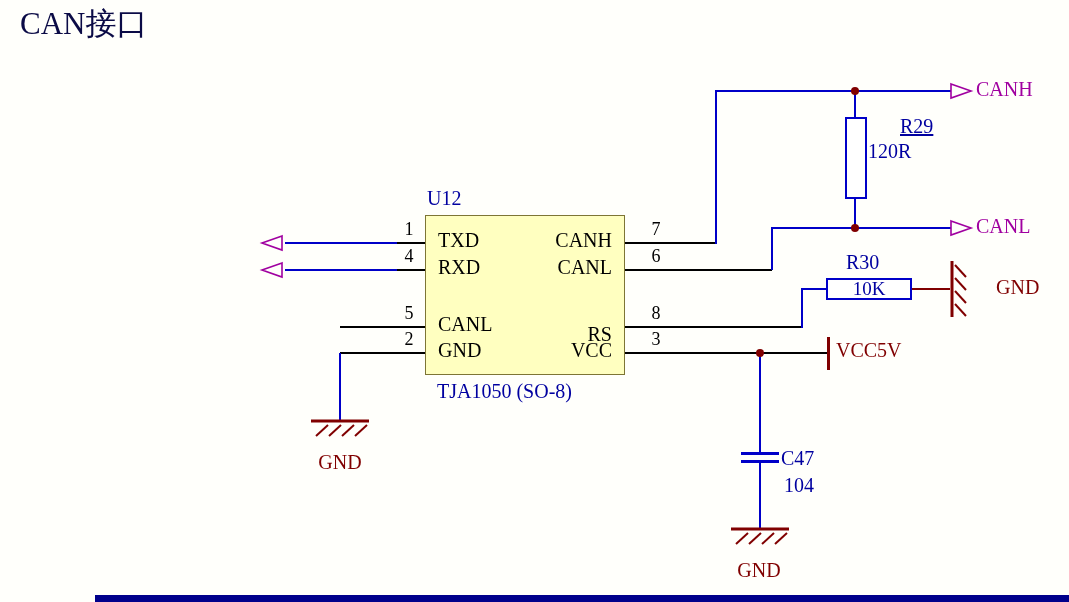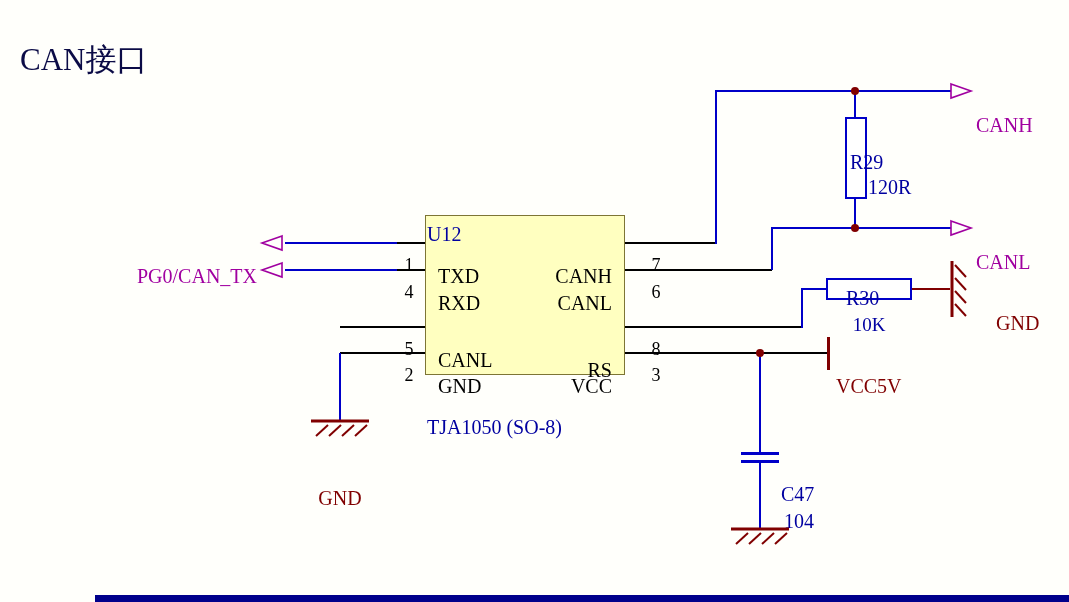--- a/index.html
+++ b/index.html
@@ -5,21 +5,21 @@
   html,body{margin:0;padding:0;background:#ffffff;}
   #canvas{
     position:relative;width:1069px;height:602px;background:#FFFFFB;
     overflow:hidden;font-family:"Liberation Serif", serif;
   }
   .wire-h{position:absolute;height:2px;}
   .wire-v{position:absolute;width:2px;}
   .blue{background:#0000C8;}
   .black{background:#000000;}
   .red{background:#800000;}
-  .lbl{position:absolute;line-height:1.05;white-space:nowrap;margin-top:36px;}
+  .lbl{position:absolute;line-height:1.05;white-space:nowrap;}
   .blue-t{color:#0000A0;}
   .purple-t{color:#A000A0;}
   .red-t{color:#800000;}
   .black-t{color:#000000;}
   .sz18{font-size:18px;}
   .sz19{font-size:19px;}
   .sz20{font-size:20px;}
   .ctr{text-align:center;}
   .rt{text-align:right;}
   #ic-body{
@@ -43,21 +43,21 @@
 </style>
 </head>
 <body>
 
 <div id="canvas">
 
   <div id="title" class="lbl">CAN接口</div>
 
   <div id="ic-body"></div>
   <div class="lbl blue-t sz20" style="left:427px;top:188px;">U12</div>
-  <div class="lbl blue-t sz20" style="left:427px;top:381px;text-align:right;">TJA1050 (SO-8)</div>
+  <div class="lbl blue-t sz20" style="left:437px;top:381px;text-align:right;">TJA1050 (SO-8)</div>
 
   <div class="lbl black-t sz20" style="left:438px;top:230px;">TXD</div>
   <div class="lbl black-t sz20" style="left:438px;top:257px;">RXD</div>
   <div class="lbl black-t sz20" style="left:438px;top:314px;">CANL</div>
   <div class="lbl black-t sz20" style="left:438px;top:340px;">GND</div>
   <div class="lbl black-t sz20 rt" style="left:520px;top:230px;width:92px;">CANH</div>
   <div class="lbl black-t sz20 rt" style="left:520px;top:257px;width:92px;">CANL</div>
   <div class="lbl black-t sz20 rt" style="left:520px;top:324px;width:92px;">RS</div>
   <div class="lbl black-t sz20 rt" style="left:520px;top:340px;width:92px;">VCC</div>
 
@@ -93,21 +93,21 @@
   <div class="wire-v blue" style="left:759px;top:353px;height:100px;"></div>
   <div class="wire-h blue" style="left:741px;top:452px;width:38px;height:3px;"></div>
   <div class="wire-h blue" style="left:741px;top:460px;width:38px;height:3px;"></div>
   <div class="wire-v blue" style="left:759px;top:463px;height:66px;"></div>
 
   <div class="wire-h red" style="left:912px;top:288px;width:38px;"></div>
   <div class="wire-v red" style="left:827px;top:337px;width:3px;height:33px;"></div>
   <div class="lbl red-t sz20" style="left:836px;top:340px;">VCC5V</div>
 
   <div class="res-v"></div>
-  <div class="lbl blue-t sz20" style="left:850px;top:116px;">R29</div>
+  <div class="lbl blue-t sz20" style="left:900px;top:116px;text-decoration:underline;">R29</div>
   <div class="lbl blue-t sz20" style="left:868px;top:141px;">120R</div>
 
   <div class="res-h"></div>
   <div class="lbl blue-t sz20" style="left:846px;top:252px;">R30</div>
   <div class="lbl blue-t sz19 ctr" style="left:826px;top:279px;width:86px;">10K</div>
 
   <div class="lbl blue-t sz20" style="left:781px;top:448px;">C47</div>
   <div class="lbl blue-t sz20" style="left:784px;top:475px;text-align:right;">104</div>
 
   <div class="dot" style="left:851px;top:87px;"></div>
@@ -120,21 +120,20 @@
   <svg class="svgbox" style="left:258px;top:261px;" width="26" height="18">
     <polygon points="24,2 4,9 24,16" fill="#FFFFFB" stroke="#A000A0" stroke-width="1.6"></polygon>
   </svg>
   <svg class="svgbox" style="left:949px;top:82px;" width="26" height="18">
     <polygon points="2,2 22,9 2,16" fill="#FFFFFB" stroke="#A000A0" stroke-width="1.6"></polygon>
   </svg>
   <svg class="svgbox" style="left:949px;top:219px;" width="26" height="18">
     <polygon points="2,2 22,9 2,16" fill="#FFFFFB" stroke="#A000A0" stroke-width="1.6"></polygon>
   </svg>
 
-  <div class="lbl purple-t sz20 rt" style="left:92px;top:230px;width:165px;">PG0/CAN_TX</div>
   <div class="lbl purple-t sz20" style="left:976px;top:79px;">CANH</div>
   <div class="lbl purple-t sz20" style="left:976px;top:216px;">CANL</div>
 
   <svg class="svgbox" style="left:308px;top:418px;" width="64" height="22">
     <line x1="3" y1="3" x2="61" y2="3" stroke="#800000" stroke-width="3"></line>
     <line x1="8" y1="18" x2="20" y2="7" stroke="#800000" stroke-width="2"></line>
     <line x1="21" y1="18" x2="33" y2="7" stroke="#800000" stroke-width="2"></line>
     <line x1="34" y1="18" x2="46" y2="7" stroke="#800000" stroke-width="2"></line>
     <line x1="47" y1="18" x2="59" y2="7" stroke="#800000" stroke-width="2"></line>
   </svg>

